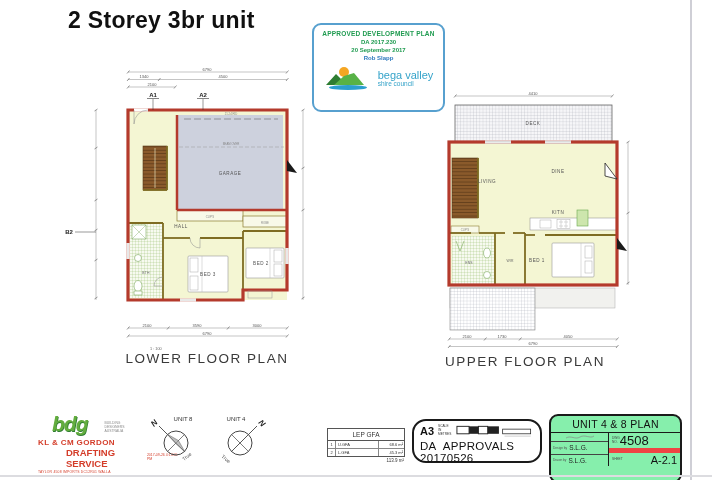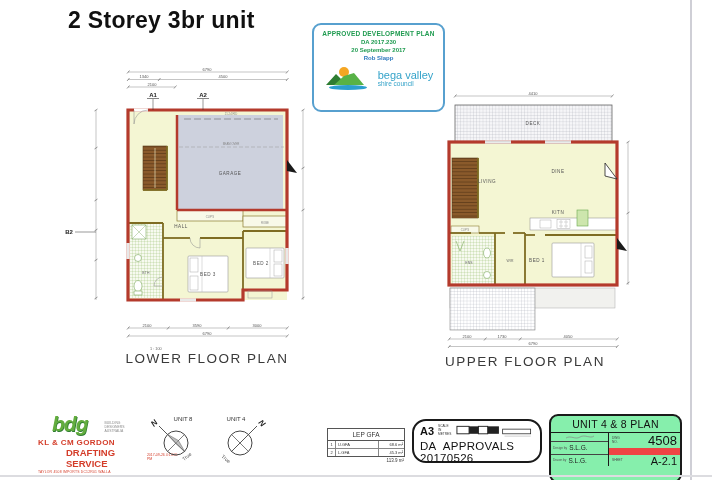--- a/index.html
+++ b/index.html
@@ -68,22 +68,22 @@
   .tb-title{height:16px;line-height:16px;text-align:center;font-size:10.5px;color:#111;
             border-bottom:1.5px solid #1a1a1a;letter-spacing:.3px;}
   .tb-grid{display:flex;height:33px;}
   .tb-left{width:57px;border-right:1.5px solid #1a1a1a;display:flex;flex-direction:column;}
   .tb-cell{flex:1;border-bottom:1px solid #444;display:flex;align-items:center;padding:0 2px;gap:2px;}
   .tb-left .tb-cell:last-child{border-bottom:none;}
   .tb-sig{flex:0 0 8px;justify-content:center;}
   .lab{font-size:3.2px;color:#555;}
   .val{font-size:6.5px;color:#222;}
   .tb-right{flex:1;display:flex;flex-direction:column;}
-  .tb-r1{flex:1.15;border-bottom:7px solid #ef4444;display:flex;align-items:center;
-         justify-content:space-between;padding:0 3px;}
+  .tb-r1{flex:1.15;border-bottom:5px solid #ef4444;display:flex;align-items:center;
+         justify-content:flex-start;padding:0 3px;}
   .tb-r2{flex:1;display:flex;align-items:center;justify-content:space-between;padding:0 3px;}
   .lab2{display:flex;flex-direction:column;font-size:3.2px;color:#444;line-height:1.15;}
   .big{font-size:13px;color:#111;}
   .big2{font-size:11px;color:#111;}
   
   .edge-r{position:absolute;left:690px;top:0;width:2px;height:480px;background:#cfcfd6;}
   .edge-b{position:absolute;left:0;top:475px;width:712px;height:2px;background:#dcdce0;}
 </style>
 </head>
 <body>

